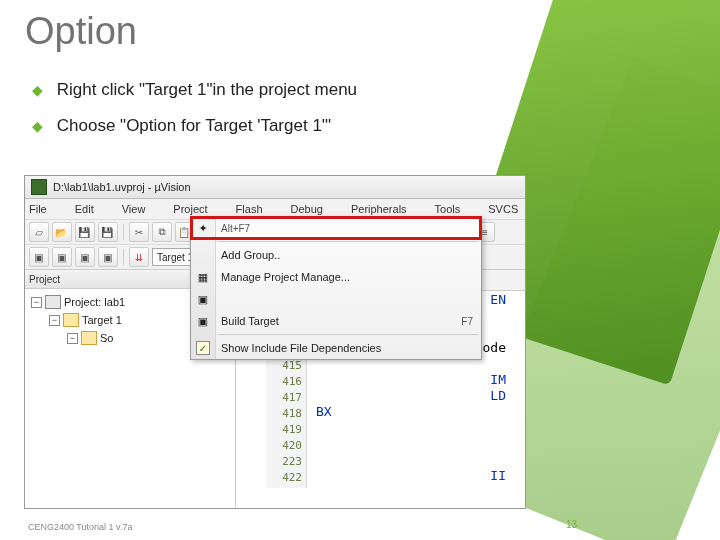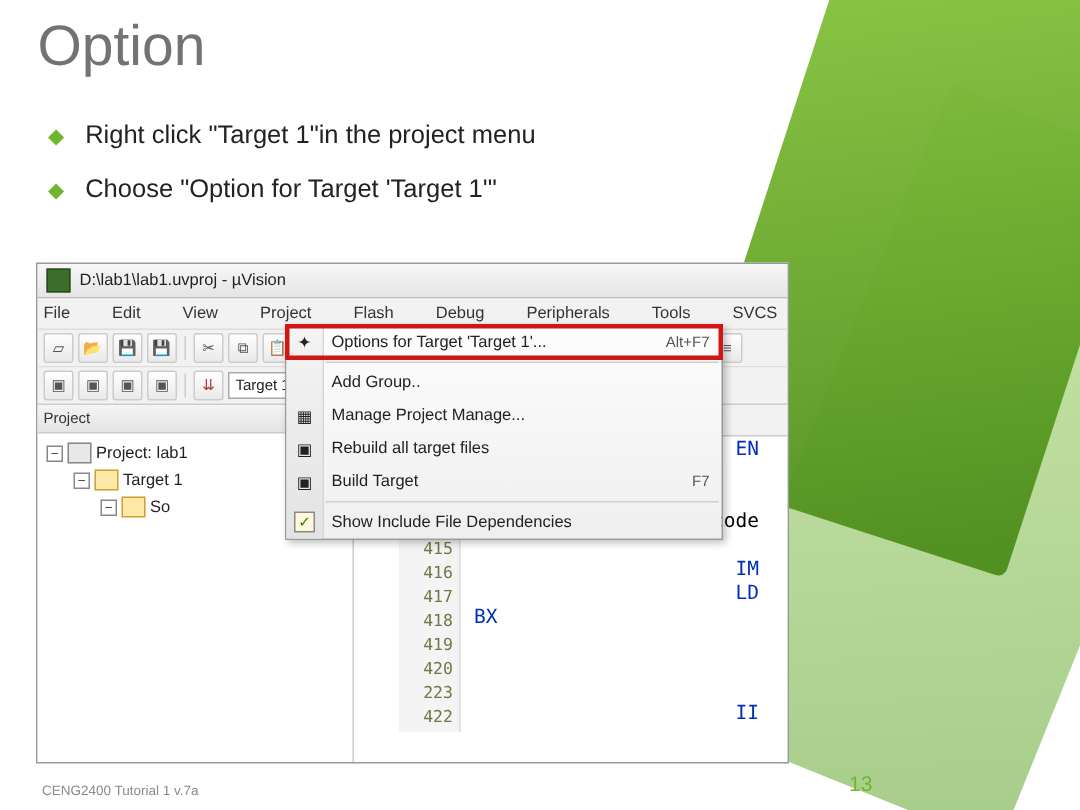--- a/index.html
+++ b/index.html
@@ -323,21 +323,21 @@
     position: absolute;
     left: 28px;
     bottom: 8px;
     font-size: 9px;
     color: #8a8a8a;
   }
   .pagenum {
     position: absolute;
     left: 566px;
     bottom: 10px;
-    font-size: 14px;
+    font-size: 10px;
     color: #6fb62e;
   }
   .pinbtn {
     width: 12px; height: 10px; border: 1px solid #aaa; background: #eee;
     font-size: 8px; display: inline-flex; align-items: center; justify-content: center;
   }
 </style>
 </head>
 <body>
 
@@ -485,34 +485,32 @@
           <div style="text-align:right;width:190px" class="kw-blue">II</div>
         </div>
       </div>
 
     </div>
   </div>
 
   <div class="ctxmenu">
     <div class="mitem hl">
       <span class="micon">✦</span>
-      <span class="lbl">Options for Target 'Target 1'...</span>
       <span class="shc">Alt+F7</span>
     </div>
     <div class="msep"></div>
     <div class="mitem">
       <span class="lbl">Add Group..</span>
     </div>
     <div class="mitem">
       <span class="micon">▦</span>
       <span class="lbl">Manage Project Manage...</span>
     </div>
     <div class="mitem">
       <span class="micon">▣</span>
-      <span class="lbl">Rebuild all target files</span>
     </div>
     <div class="mitem">
       <span class="micon">▣</span>
       <span class="lbl">Build Target</span>
       <span class="shc">F7</span>
     </div>
     <div class="msep"></div>
     <div class="mitem">
       <span class="micon">
           <span class="chkbox">✓</span>

